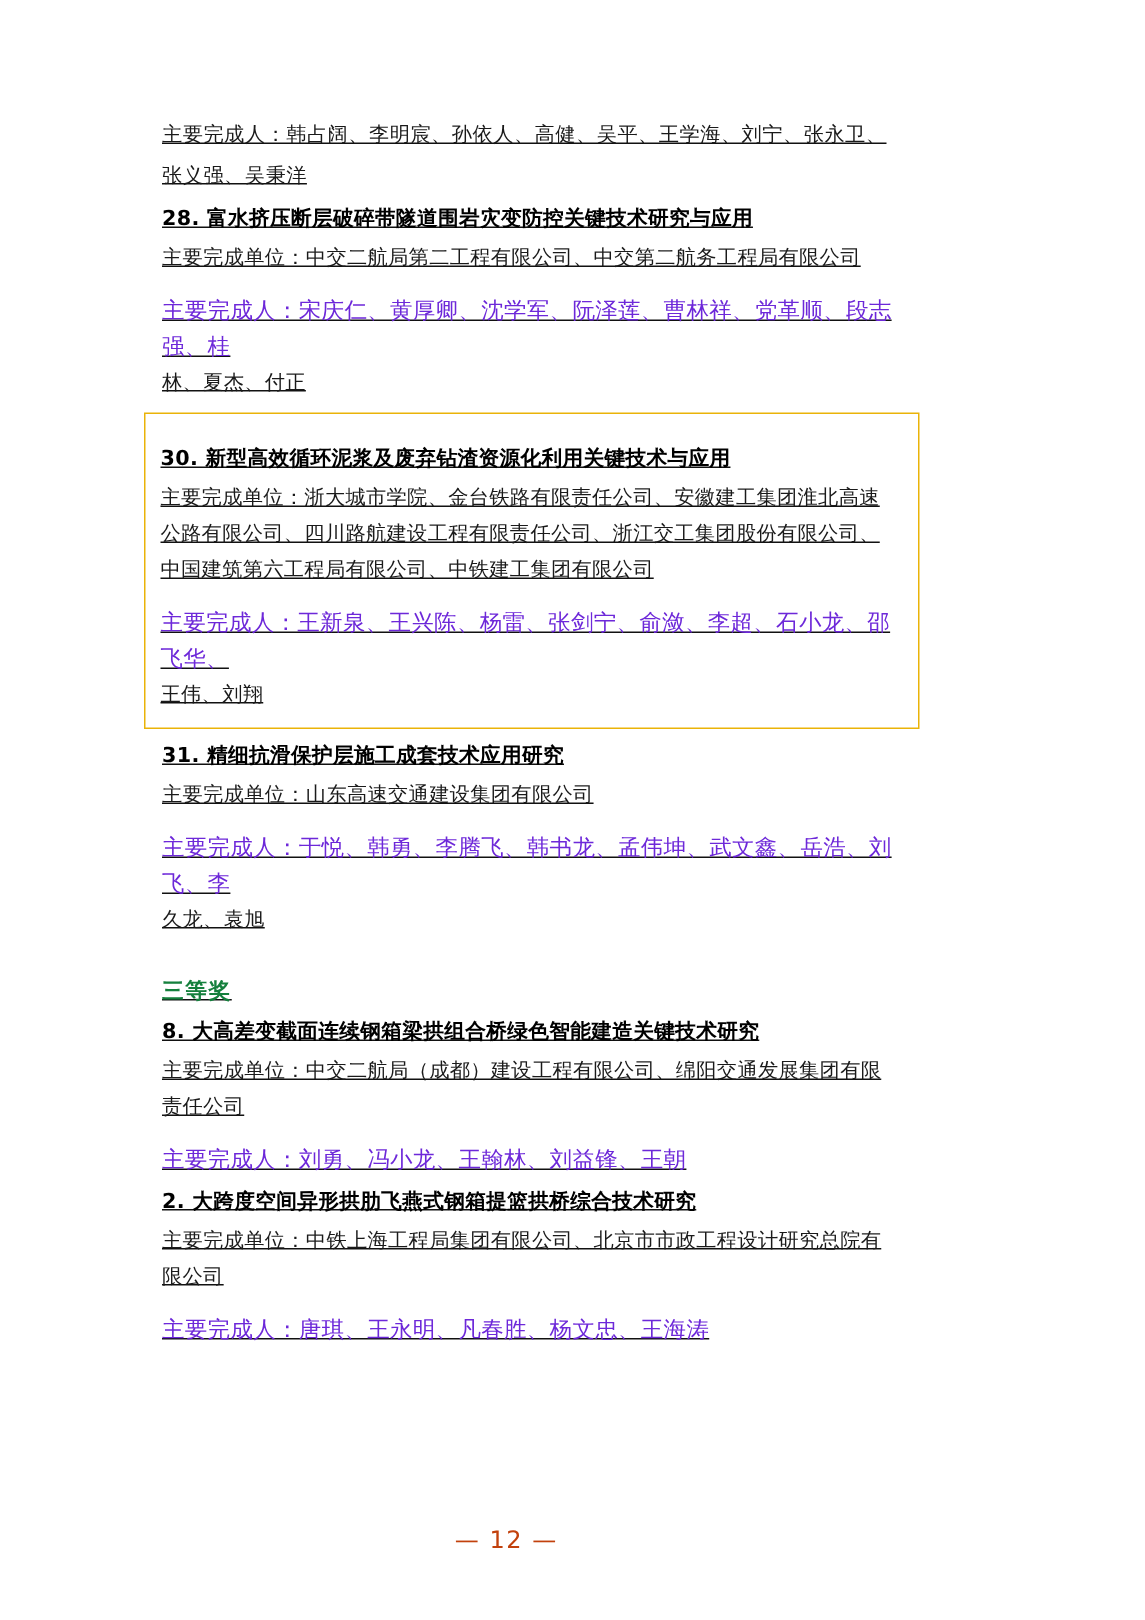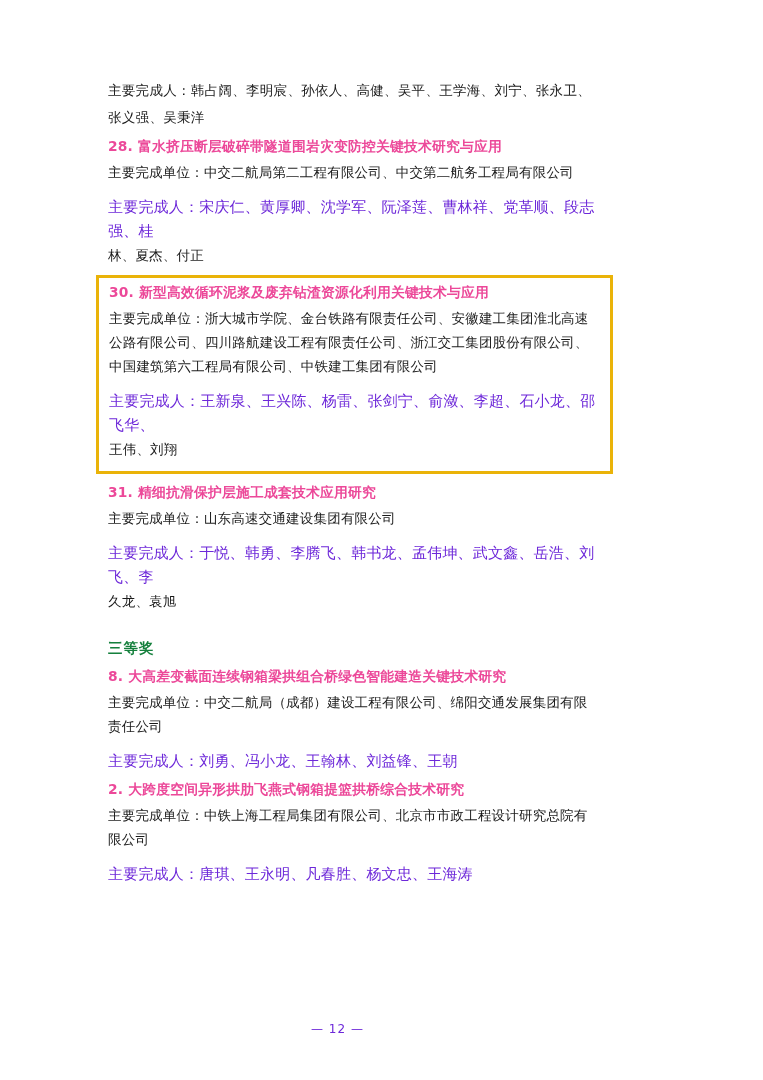--- a/index.html
+++ b/index.html
@@ -14,37 +14,38 @@
     color: #111111;
     position: relative;
     overflow: hidden;
   }
   .page {
     position: relative;
     width: 675px;
     height: 1080px;
     box-sizing: border-box;
     padding: 78px 72px 40px 108px;
+    text-decoration: underline;
   }
   .entry {
     margin-bottom: 2px;
   }
   .cont-line {
     font-size: 13.5px;
     line-height: 25px;
     letter-spacing: 0.3px;
     color: #1a1a1a;
     margin: 0 0 2px 0;
   }
   .title {
     font-size: 13.8px;
     font-weight: bold;
     line-height: 25px;
     letter-spacing: 0.2px;
-    color: #ec4899;
+    color: #000000;
     margin: 4px 0 1px 0;
   }
   .units {
     font-size: 13.5px;
     line-height: 24px;
     letter-spacing: 0.2px;
     color: #1a1a1a;
     margin: 0;
   }
   .people {
@@ -56,34 +57,34 @@
   }
   .section-heading {
     font-size: 14.5px;
     font-weight: bold;
     letter-spacing: 1px;
     margin: 26px 0 6px 0;
     color: #15803d;
   }
   .highlight-box {
     position: relative;
-    border: 3px solid #eab308;
+    border: 1px solid #eab308;
     margin: 8px -10px 6px -12px;
-    padding: 2px 10px 10px 10px;
+    padding: 18px 10px 10px 10px;
     box-sizing: border-box;
   }
   .highlight-box .title { margin-top: 0; }
   .footer {
     position: absolute;
     left: 0;
     right: 0;
     bottom: 44px;
     text-align: center;
-    font-size: 12px;
-    color: #6d28d9;
+    font-size: 16px;
+    color: #c2410c;
     letter-spacing: 1px;
   }
 </style>
 </head>
 <body>
 
 <div class="page">
 
   <div>
     <p class="cont-line">主要完成人：韩占阔、李明宸、孙依人、高健、吴平、王学海、刘宁、张永卫、</p>

